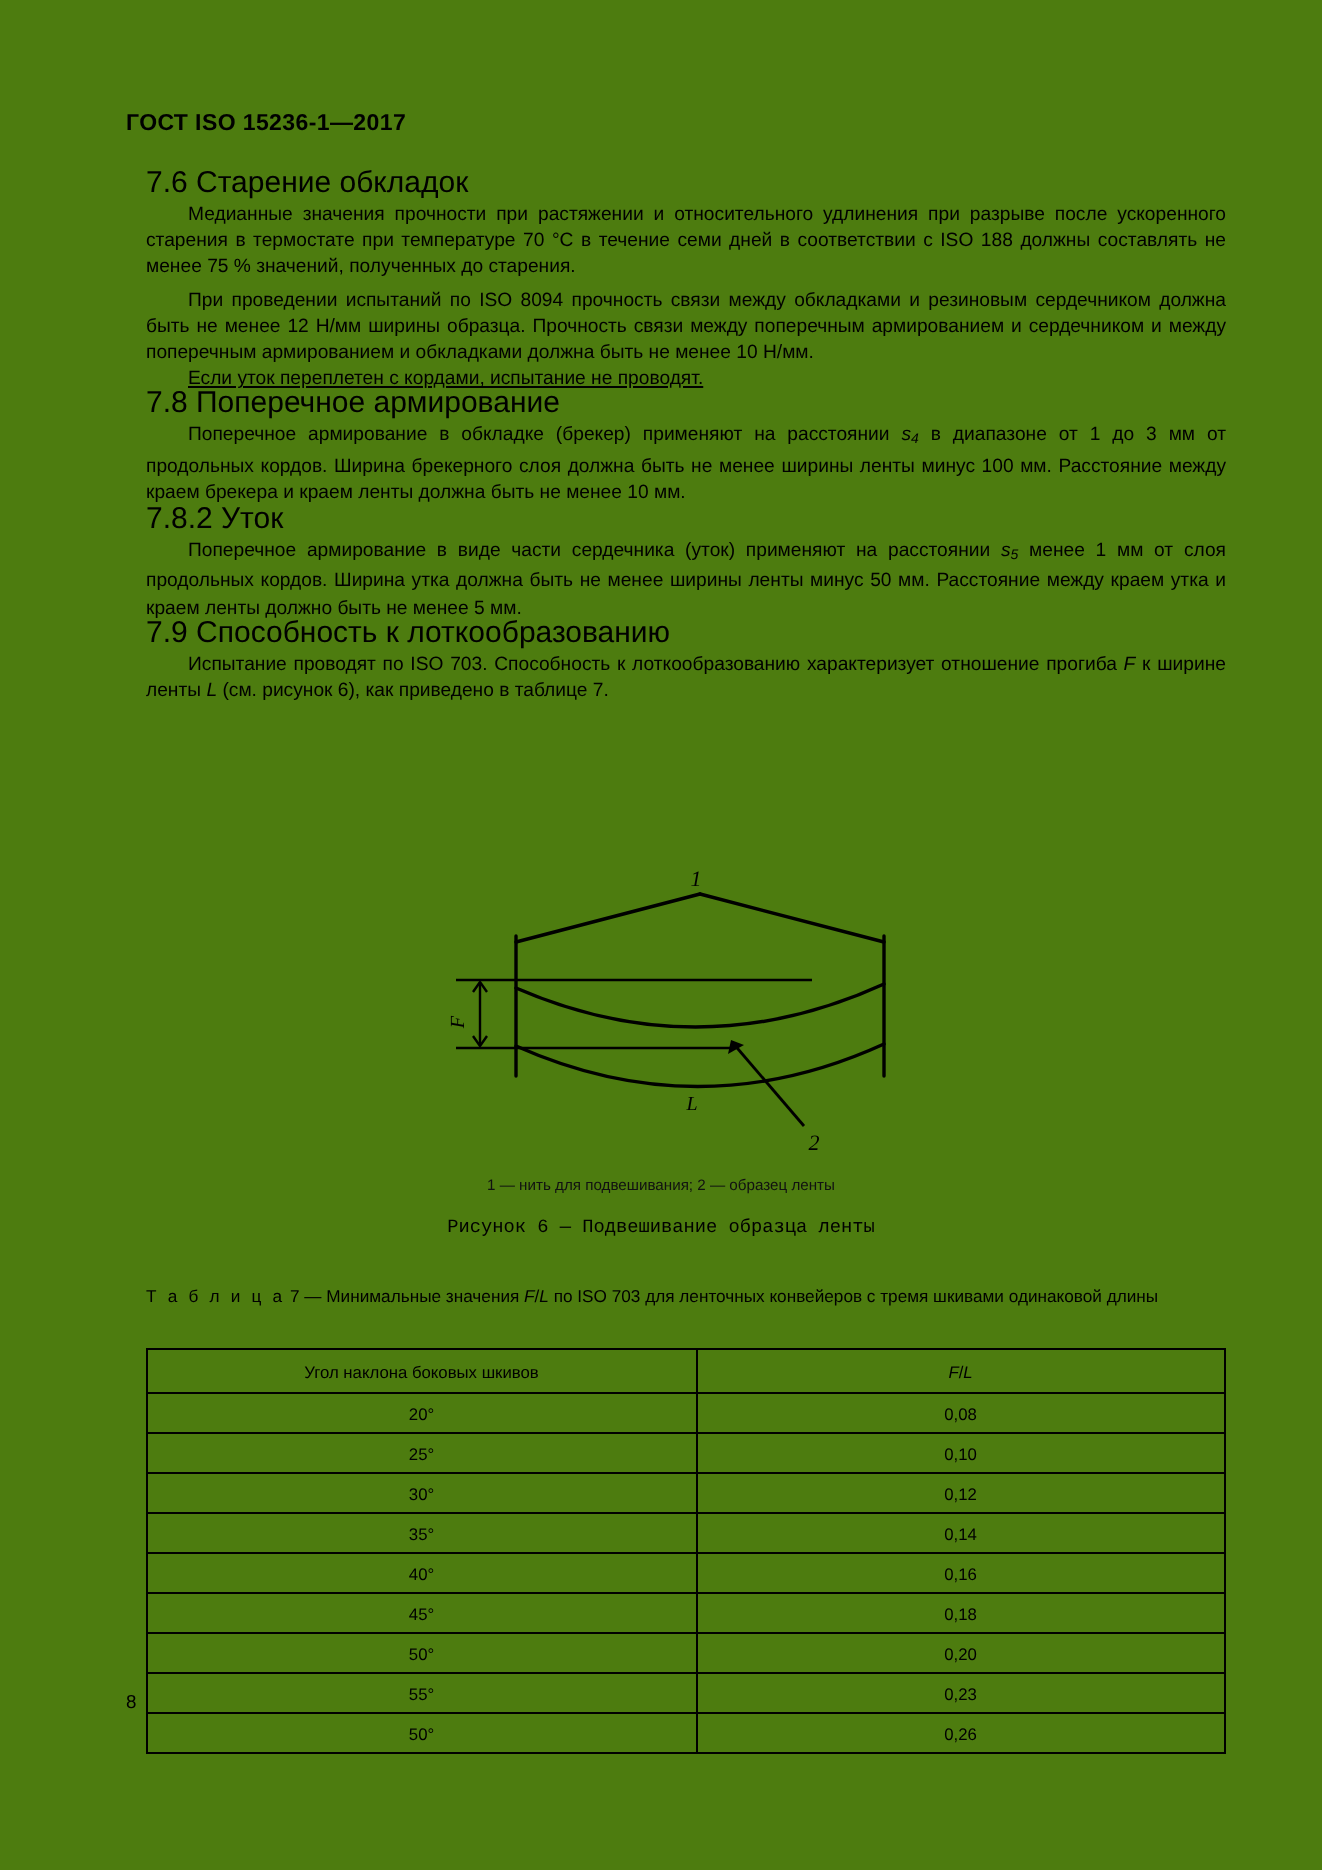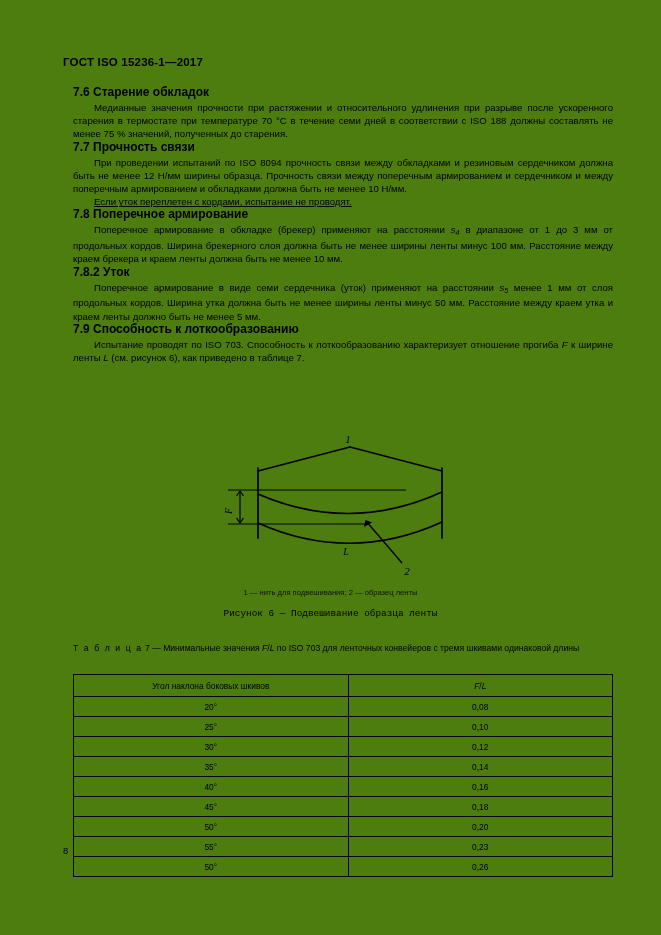--- a/index.html
+++ b/index.html
@@ -34,22 +34,22 @@
 
   
   .col {
     position: absolute;
     left: 73px;
     width: 540px;
     top: 86px;
   }
 
   h3.clause {
-    font-size: 12px;
-    font-weight: bold;
+    font-size: 15px;
+    font-weight: normal;
     margin: 0;
     padding: 0;
     line-height: 12px;
   }
   .sp-before { margin-top: 11px; }
   .sp-before-sm { margin-top: 8px; }
 
   p.body {
     font-size: 9.6px;
     line-height: 13.2px;
@@ -142,30 +142,29 @@
 
 <div class="page">
 
   <div class="running-head">ГОСТ ISO 15236-1—2017</div>
 
   <div class="col">
 
     <h3 class="clause">7.6 Старение обкладок</h3>
     <p class="body indent">Медианные значения прочности при растяжении и относительного удлинения при разрыве после ускоренного старения в термостате при температуре 70 °C в течение семи дней в соответствии с ISO 188 должны составлять не менее 75 % значений, полученных до старения.</p>
 
-    <h3 class="clause sp-before">7.7 Прочность связи</h3>
     <p class="body indent">При проведении испытаний по ISO 8094 прочность связи между обкладками и резиновым сердечником должна быть не менее 12 Н/мм ширины образца. Прочность связи между поперечным армированием и сердечником и между поперечным армированием и обкладками должна быть не менее 10 Н/мм.</p>
     <p class="body indent tight">Если уток переплетен с кордами, испытание не проводят.</p>
 
     <h3 class="clause sp-before">7.8 Поперечное армирование</h3>
 
     <p class="body indent"><span>Поперечное армирование в обкладке (брекер) применяют на расстоянии </span><i class="var">s</i><sub class="sv">4</sub><span> в диапазоне от 1 до 3 мм от продольных кордов. Ширина брекерного слоя должна быть не менее ширины ленты минус 100 мм. Расстояние между краем брекера и краем ленты должна быть не менее 10 мм.</span></p>
 
     <h3 class="clause sp-before-sm">7.8.2 Уток</h3>
-    <p class="body indent"><span>Поперечное армирование в виде семи сердечника (уток) применяют на расстоянии </span><i class="var">s</i><sub class="sv">5</sub><span> менее 1 мм от слоя продольных кордов. Ширина утка должна быть не менее ширины ленты минус 50 мм. Расстояние между краем утка и краем ленты должно быть не менее 5 мм.</span></p>
+    <p class="body indent"><span>Поперечное армирование в виде части сердечника (уток) применяют на расстоянии </span><i class="var">s</i><sub class="sv">5</sub><span> менее 1 мм от слоя продольных кордов. Ширина утка должна быть не менее ширины ленты минус 50 мм. Расстояние между краем утка и краем ленты должно быть не менее 5 мм.</span></p>
 
     <h3 class="clause sp-before">7.9 Способность к лоткообразованию</h3>
     <p class="body indent"><span>Испытание проводят по ISO 703. Способность к лоткообразованию характеризует отношение прогиба </span><i class="var">F</i><span> к ширине ленты </span><i class="var">L</i><span> (см. рисунок 6), как приведено в таблице 7.</span></p>
   </div>
 
   <div class="figure-wrap">
     <div class="figure-canvas">
       <svg width="250" height="148" viewBox="0 0 250 148">
         <g fill="none" stroke="#000" stroke-width="1.7" stroke-linecap="round">
 

